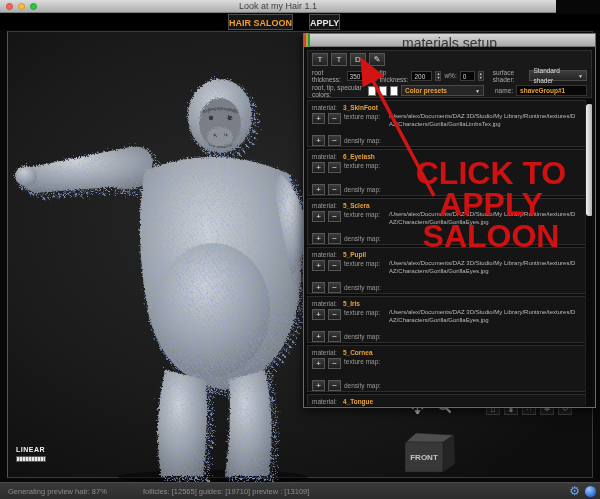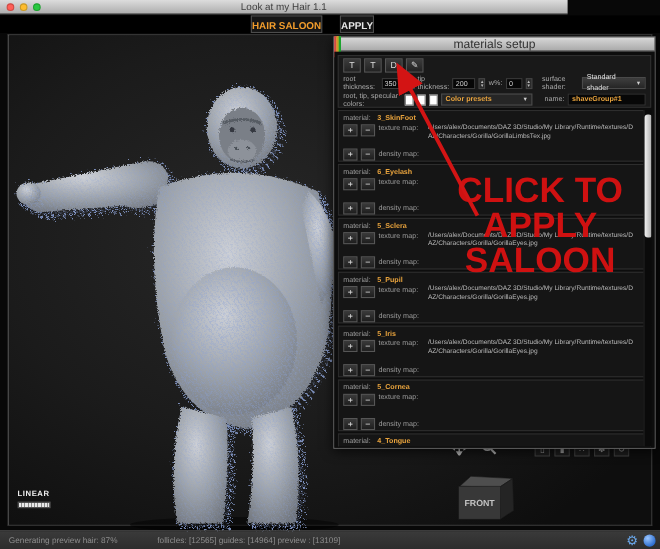--- a/index.html
+++ b/index.html
@@ -1,20 +1,20 @@
 <!DOCTYPE html>
 <html><head>
 <meta charset="utf-8">
 <style>
   html,body{margin:0;padding:0;background:#000;}
   *{box-sizing:border-box;font-family:"Liberation Sans",sans-serif;}
   #app{position:relative;width:600px;height:499px;background:#080808;overflow:hidden;}
 
   
-  .titlebar{position:absolute;left:0;top:0;width:516px;height:13px;
+  .titlebar{position:absolute;left:0;top:0;width:556px;height:13px;
     background:linear-gradient(#dcdcdc,#aeaeae);border-bottom:1px solid #7d7d7d;}
   .titlebar .tl{position:absolute;top:3px;width:7px;height:7px;border-radius:50%;}
   .tl.red{left:6px;background:#ff5f57;border:1px solid #cf4943;}
   .tl.yel{left:18px;background:#febc2e;border:1px solid #c99a27;}
   .tl.grn{left:30px;background:#28c840;border:1px solid #1da32f;}
   .titlebar .wtitle{position:absolute;left:0;right:0;top:1px;text-align:center;
     font-size:9px;color:#3f3f3f;}
 
   
   .tabbar{position:absolute;left:0;top:14px;width:600px;height:16px;background:#000;}
@@ -27,21 +27,21 @@
   .viewport{position:absolute;left:7px;top:31px;width:586px;height:447px;
     background:radial-gradient(ellipse 420px 330px at 38% 42%, #272727 0%, #1b1b1b 55%, #0e0e0e 100%);
     border:1px solid #3a3a3a;border-left:1px solid #565656;}
 
   
   .panel{position:absolute;left:303px;top:33px;width:293px;height:375px;
     background:#101010;border:1px solid #6a6a6a;box-shadow:0 3px 10px rgba(0,0,0,.7);z-index:10;}
   .ptitle{position:relative;height:13px;background:linear-gradient(#d7d7d7,#a9a9a9);
     border-bottom:1px solid #777;}
   .ptitle .tl{top:3px;width:7px;height:7px;}
-  .ptitle .ptext{position:absolute;left:0;right:0;top:1px;text-align:center;font-size:11px;color:#333;}
+  .ptitle .ptext{position:absolute;left:0;right:0;top:1px;text-align:center;font-size:14px;color:#333;}
   .pbody{position:absolute;left:0;top:13px;right:0;bottom:0;background:#0d0d0d;padding:3px;}
 
   .controls{background:#191919;border:1px solid #2e2e2e;height:48px;padding:2px 4px;position:relative;}
   .toolrow{display:flex;gap:3px;margin-bottom:3px;}
   .toolbtn{width:16px;height:13px;background:linear-gradient(#3c3c3c,#222);border:1px solid #555;
     color:#ddd;font-size:8px;line-height:11px;text-align:center;padding:0;}
   .crow{display:flex;align-items:center;gap:3px;font-size:6.5px;color:#a9a9a9;height:13px;}
   .valbox{background:#060606;border:1px solid #3b3b3b;color:#cfcfcf;font-size:6.5px;
     height:10px;line-height:9px;width:26px;padding:0 2px;}
   .stepper{width:7px;height:10px;background:#2b2b2b;border:1px solid #444;color:#bbb;
@@ -75,21 +75,21 @@
   .annotation{position:absolute;left:391px;top:158px;width:200px;z-index:40;text-align:center;
     font-family:"Liberation Serif",serif;font-weight:bold;font-size:32px;line-height:0.98;
     color:#cf1111;letter-spacing:0px;pointer-events:none;}
   .arrow-overlay{position:absolute;left:0;top:0;z-index:41;pointer-events:none;}
 
   
   .nav-icons{position:absolute;left:410px;top:399px;display:flex;gap:12px;z-index:5;}
   .toolstrip{position:absolute;left:486px;top:402px;display:flex;gap:4px;z-index:5;}
   .strip-btn{width:14px;height:13px;background:#1d1d1d;border:1px solid #3e3e3e;color:#9a9a9a;
     font-size:8px;line-height:11px;text-align:center;padding:0;}
-  .cube{position:absolute;left:408px;top:426px;z-index:5;text-align:center;}
+  .cube{position:absolute;left:396px;top:426px;z-index:5;text-align:center;}
 
   .linear-wrap{position:absolute;left:16px;top:446px;z-index:5;}
   .linear-label{color:#f0f0f0;font-size:7px;font-weight:bold;letter-spacing:.5px;}
   .linear-bar{margin-top:3px;width:30px;height:6px;border:1px solid #555;
     background:repeating-linear-gradient(90deg,#e8e8e8 0 2px,#8a8a8a 2px 3px);}
 
   
   .statusbar{position:absolute;left:0;top:482px;width:600px;height:19px;
     background:linear-gradient(#3a3a3a,#2b2b2b);border-top:1px solid #4a4a4a;z-index:20;text-align:center;}
   .status-left{position:absolute;left:8px;top:4px;font-size:7.5px;color:#8d8d8d;}
@@ -387,20 +387,20 @@
     <defs>
       <marker id="ah" markerWidth="9" markerHeight="8" refX="7" refY="3.5" orient="auto">
         <path d="M0 0 L8 3.5 L0 7 Z" fill="#d31414"></path>
       </marker>
     </defs>
     <line x1="434" y1="196" x2="362" y2="60" stroke="#d31414" stroke-width="3.5" marker-end="url(#ah)"></line>
   </svg>
 
   <div class="statusbar">
     <span class="status-left">Generating preview hair: 87%</span>
-    <span class="status-center">follicles: [12565] guides: [14964]  preview : [13109]</span>
+    <span class="status-center">follicles: [12565] guides: [19710]  preview : [13109]</span>
     <span class="status-icons">
       <span class="gear">⚙</span>
       <span class="bluedot"></span>
     </span>
   </div>
 
 </div>
 
 </body></html>

